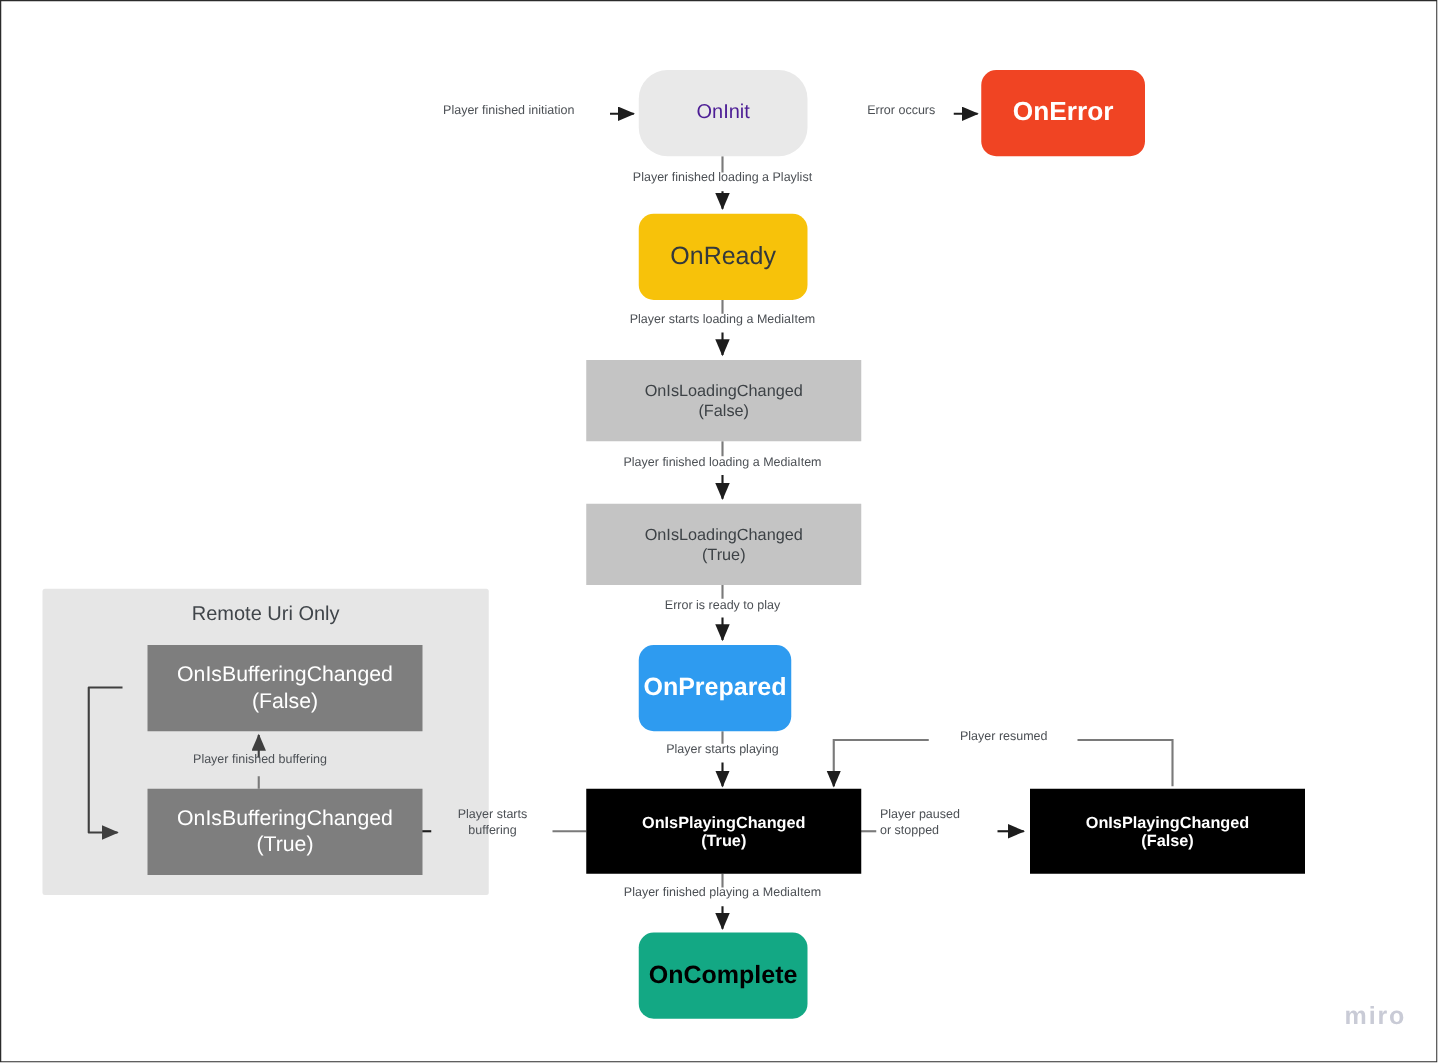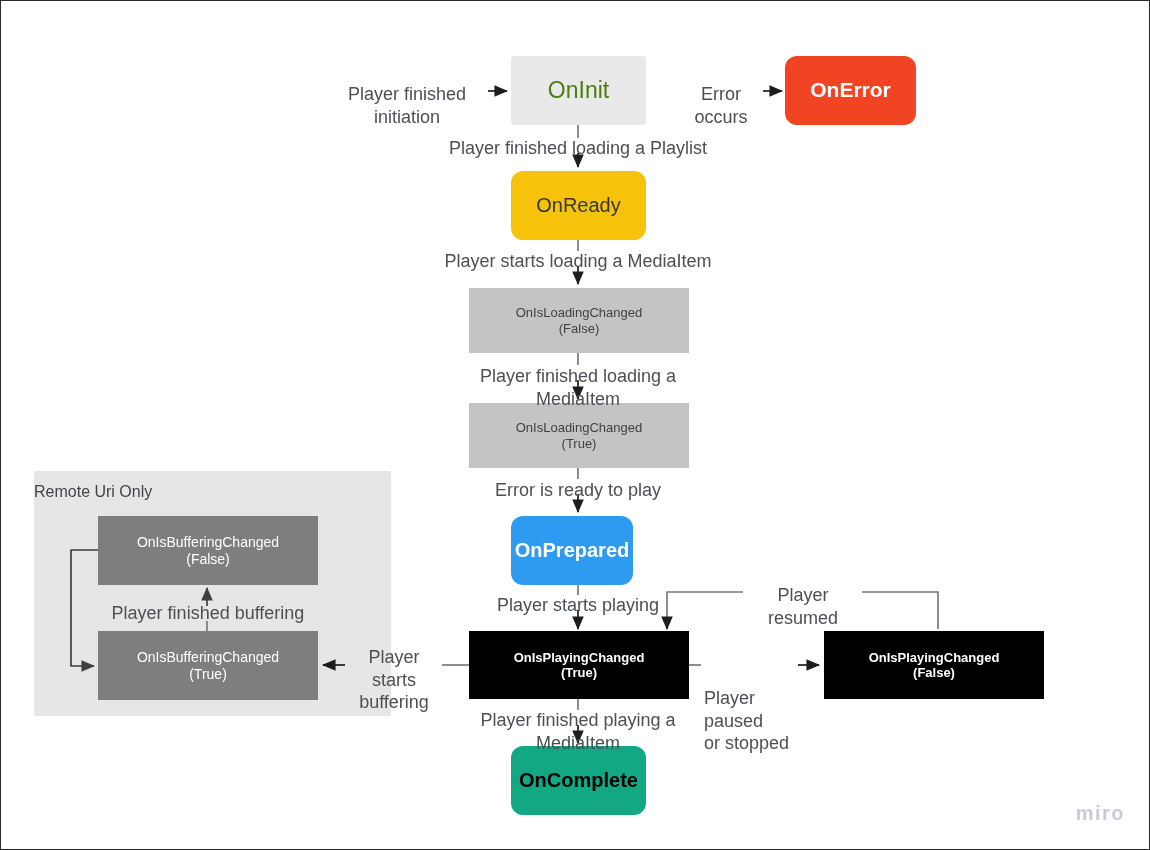--- a/index.html
+++ b/index.html
@@ -29,23 +29,23 @@
     align-items:center;
     justify-content:center;
     text-align:center;
     line-height:1.18;
     box-sizing:border-box;
     white-space:pre-line;
   }
   
   .skin-init{
     background:#e9e9e9;
-    color:#4d7c0f;
-    border-radius:4px;
-    font-size:23px;
+    color:#4c1d95;
+    border-radius:23px;
+    font-size:16px;
   }
   .skin-error{
     background:#f04423;
     color:#ffffff;
     border-radius:12px;
     font-size:21px;
     font-weight:bold;
   }
   .skin-ready{
     background:#f7c20a;
@@ -77,47 +77,49 @@
     background:#13a884;
     color:#000000;
     border-radius:12px;
     font-size:20px;
     font-weight:bold;
   }
   .skin-buffering{
     background:#7e7e7e;
     color:#ffffff;
     border-radius:0px;
-    font-size:14px;
+    font-size:17px;
+    margin-left:20px;
   }
   
   .group-box{
     position:absolute;
     background:#e6e6e6;
     border-radius:2px;
     box-sizing:border-box;
   }
   .group-title{
     position:absolute;
     width:100%;
+    text-align:center;
     top:12px;
     left:0;
     font-size:16px;
     color:#40454a;
   }
   
   .edge-label{
     position:absolute;
-    font-size:18px;
+    font-size:10px;
     color:#4c5055;
     line-height:1.25;
     white-space:pre-line;
     text-align:center;
   }
-  .edge-label.la-left{text-align:left;margin-top:41px;}
+  .edge-label.la-left{text-align:left;}
   .watermark{
     position:absolute;
     right:24px;
     bottom:24px;
     font-size:20px;
     color:#c9cbd6;
     letter-spacing:1.5px;
     font-weight:bold;
   }
 </style>

